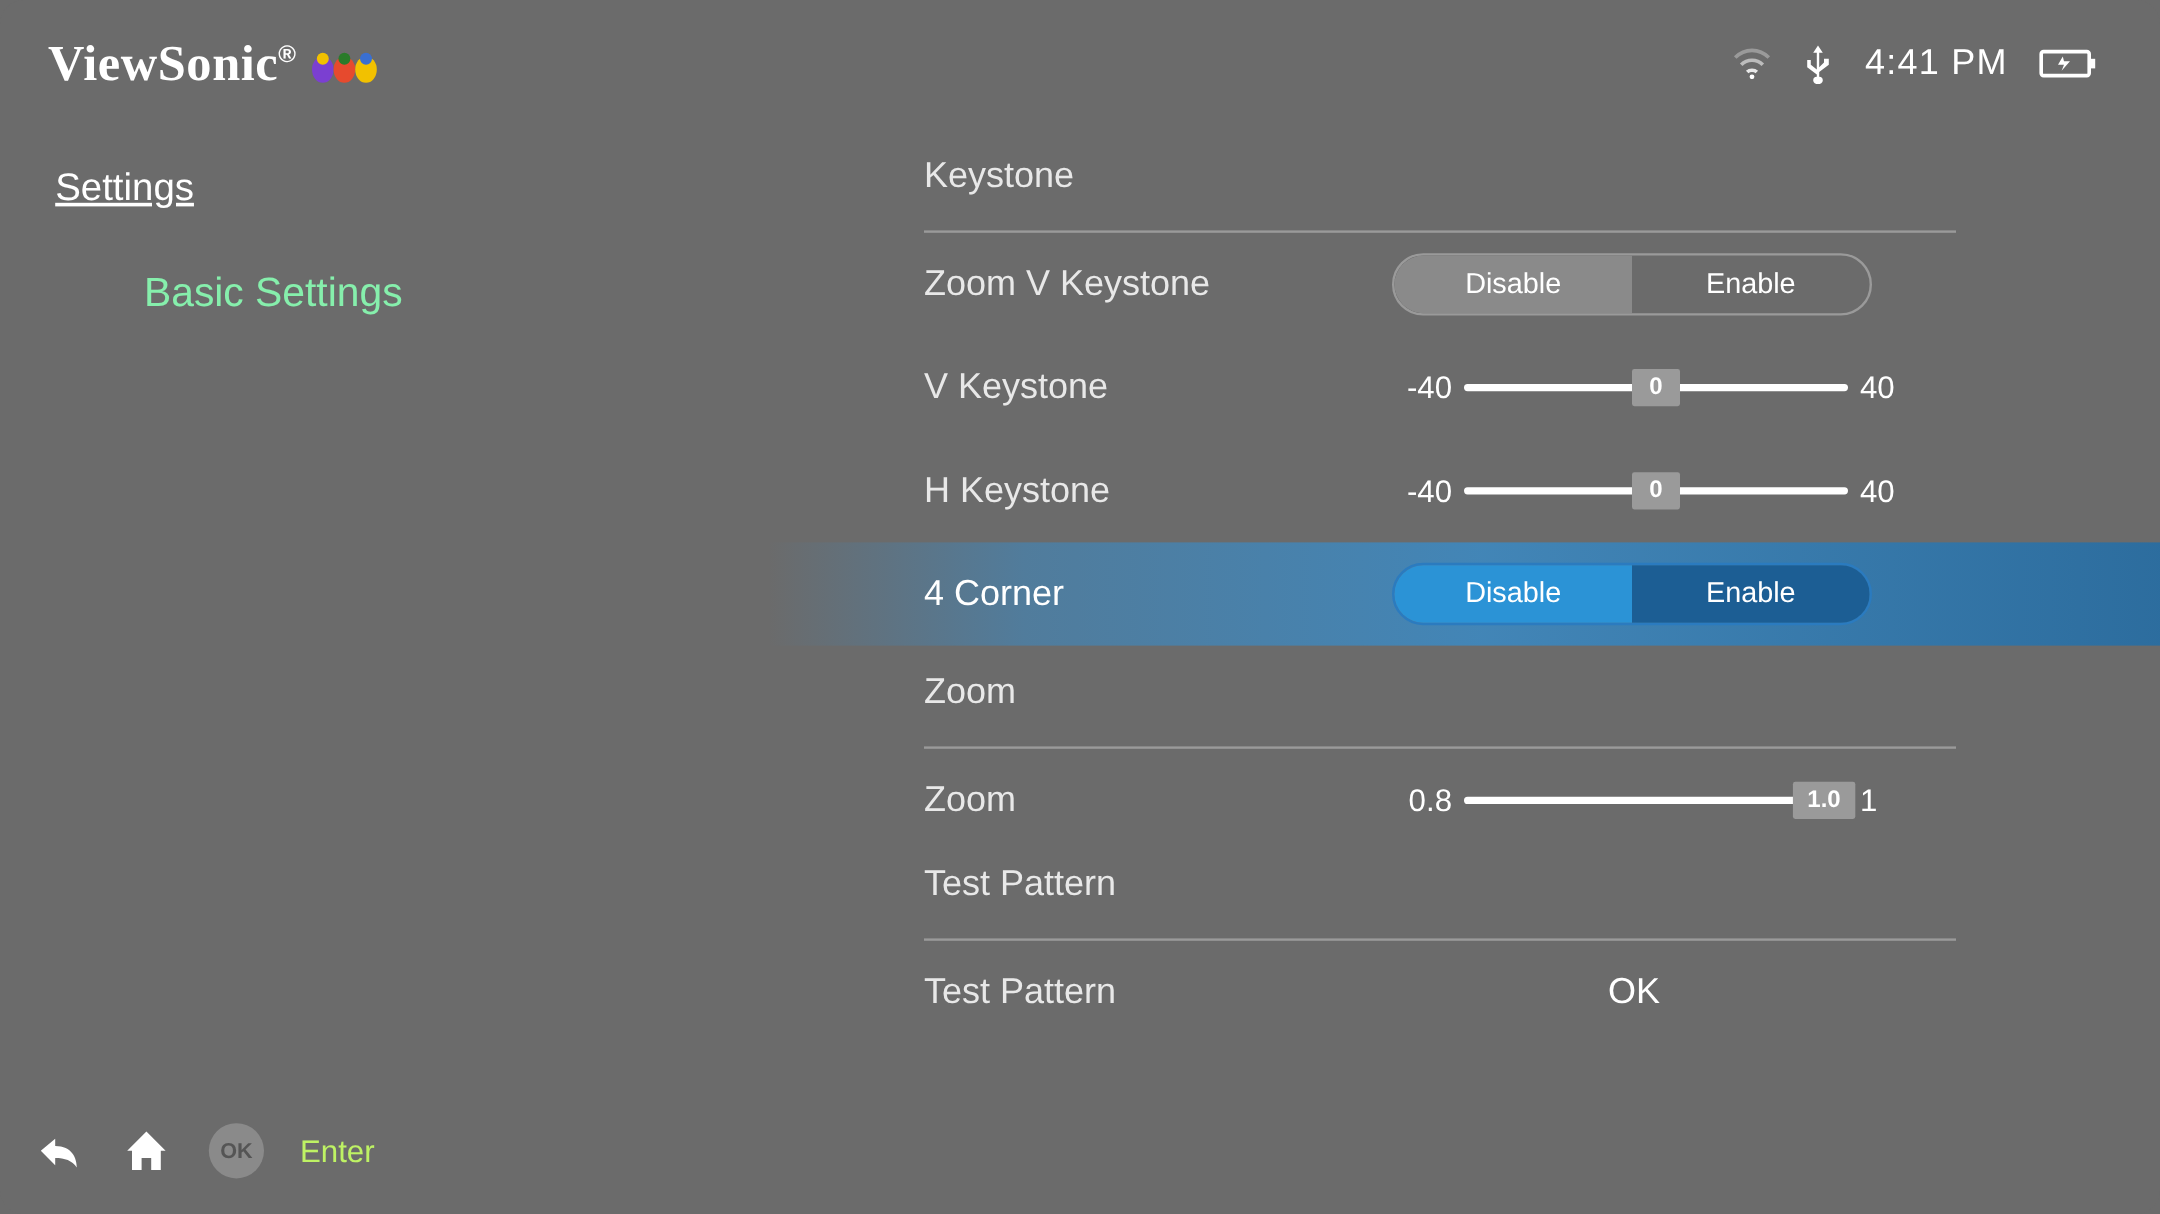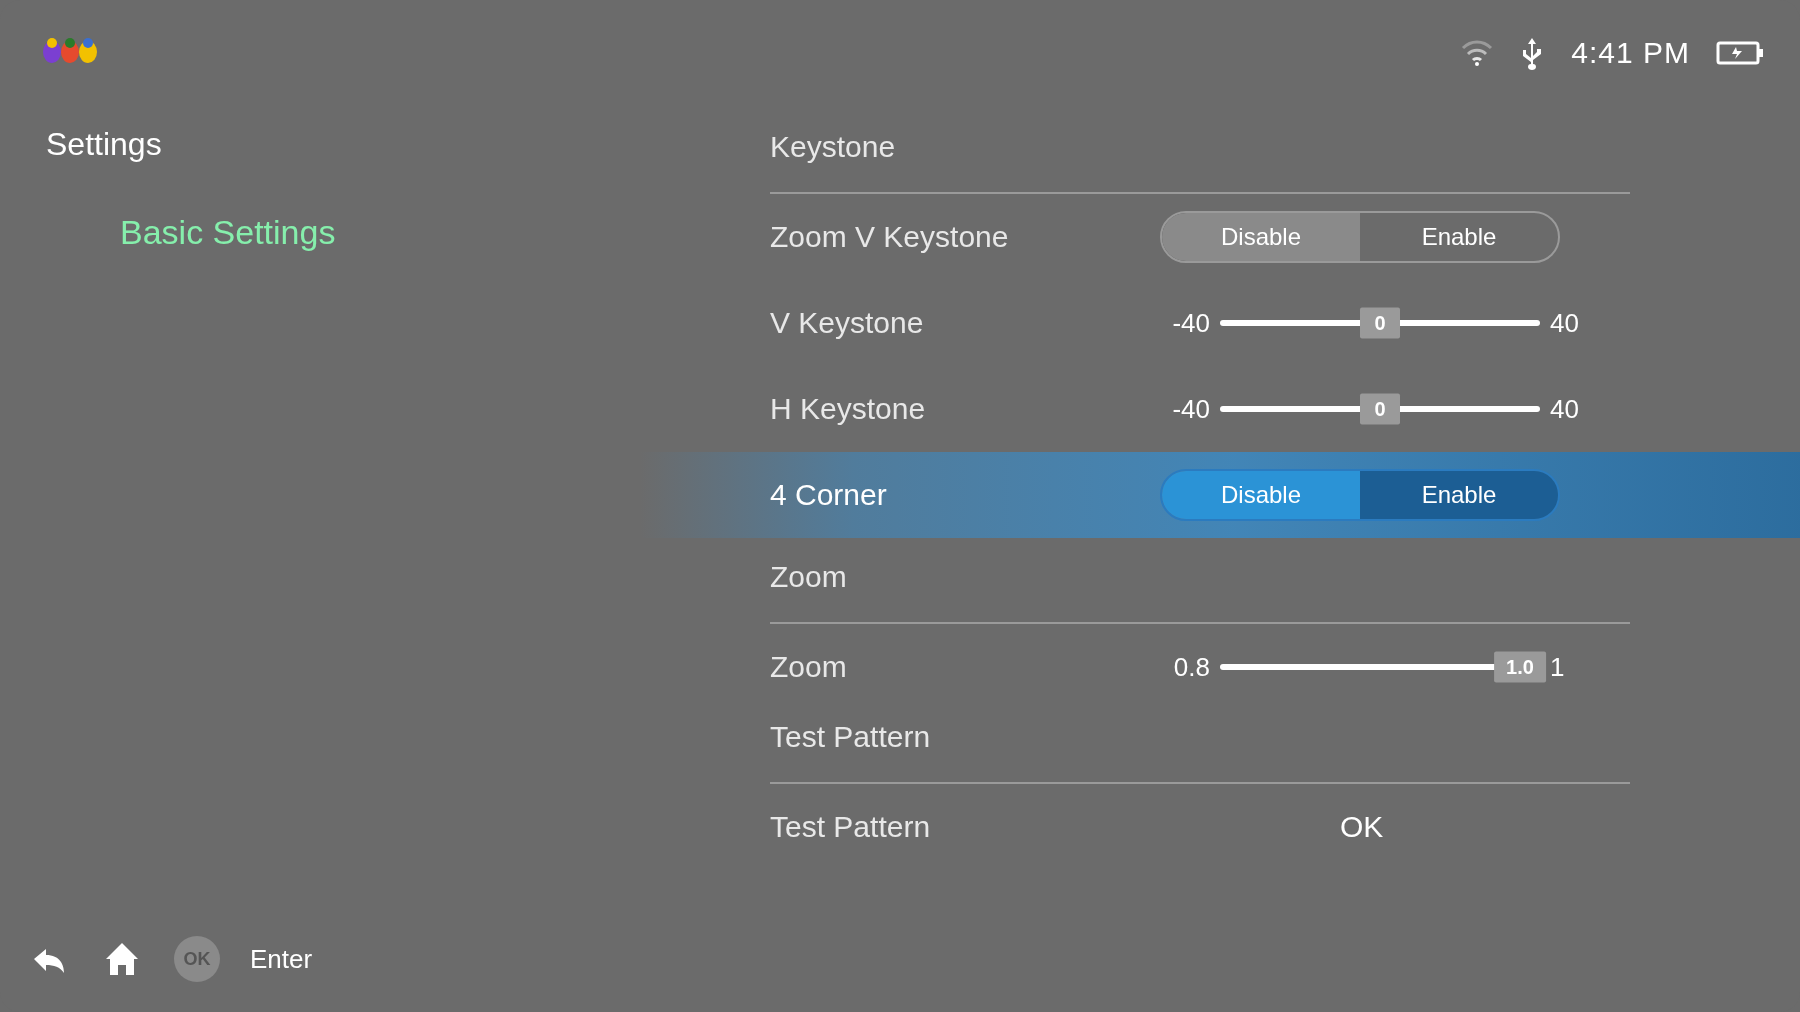--- a/index.html
+++ b/index.html
@@ -37,20 +37,21 @@
     letter-spacing: 0.5px;
   }
   .sup { font-size: 20px; vertical-align: super; font-family: Arial; }
   .birds { display: inline-flex; gap: -4px; }
   .page-title {
     font-size: 32px;
     font-weight: 400;
     color: #fff;
     margin-left: 6px;
     margin-bottom: 50px;
+    text-decoration: underline;
   }
   .sub-item {
     font-size: 34px;
     color: #86efac;
     margin-left: 80px;
   }
   .divider {
     position: absolute;
     left: 640px; top: 0;
     width: 14px; height: 100%;
@@ -60,21 +61,21 @@
   }
   .content {
     flex: 1;
     height: 100%;
     background: #6b6b6b;
     padding: 0;
     position: relative;
   }
   .status-bar {
     position: absolute;
-    top: 36px; right: 36px;
+    top: 36px; right: 53px;
     display: flex; align-items: center; gap: 26px;
     color: #fff;
   }
   .status-bar .time { font-size: 30px; letter-spacing: 1px; }
   .content-inner {
     padding: 130px 24px 0 130px;
   }
   .section-header {
     font-size: 30px;
     color: #e8e8e8;
@@ -174,30 +175,33 @@
     display: flex; align-items: center; gap: 30px;
   }
   .ok-pill {
     width: 46px; height: 46px;
     border-radius: 23px;
     background: #8a8a8a;
     color: #555;
     display: flex; align-items: center; justify-content: center;
     font-size: 18px; font-weight: bold;
   }
-  .enter-label { font-size: 26px; color: #ffffff; }
+  .enter-label { font-size: 26px; color: #bef264; }
   svg { display: block; }
 </style>
 </head>
 <body>
 
 <div class="screen">
 
   <div class="sidebar">
     <div class="brand">
+      <span class="brand-text">
+        <span>ViewSonic</span><span class="sup">®</span>
+      </span>
       <span class="birds">
         <svg width="62" height="36">
           <g>
             <ellipse cx="12" cy="22" rx="9" ry="11" fill="#7b3fd1"></ellipse>
             <ellipse cx="12" cy="13" rx="5" ry="5" fill="#f2c100"></ellipse>
             <ellipse cx="30" cy="22" rx="9" ry="11" fill="#e64a2e"></ellipse>
             <ellipse cx="30" cy="13" rx="5" ry="5" fill="#2a7b2a"></ellipse>
             <ellipse cx="48" cy="22" rx="9" ry="11" fill="#f2c100"></ellipse>
             <ellipse cx="48" cy="13" rx="5" ry="5" fill="#3a6fd1"></ellipse>
           </g>

